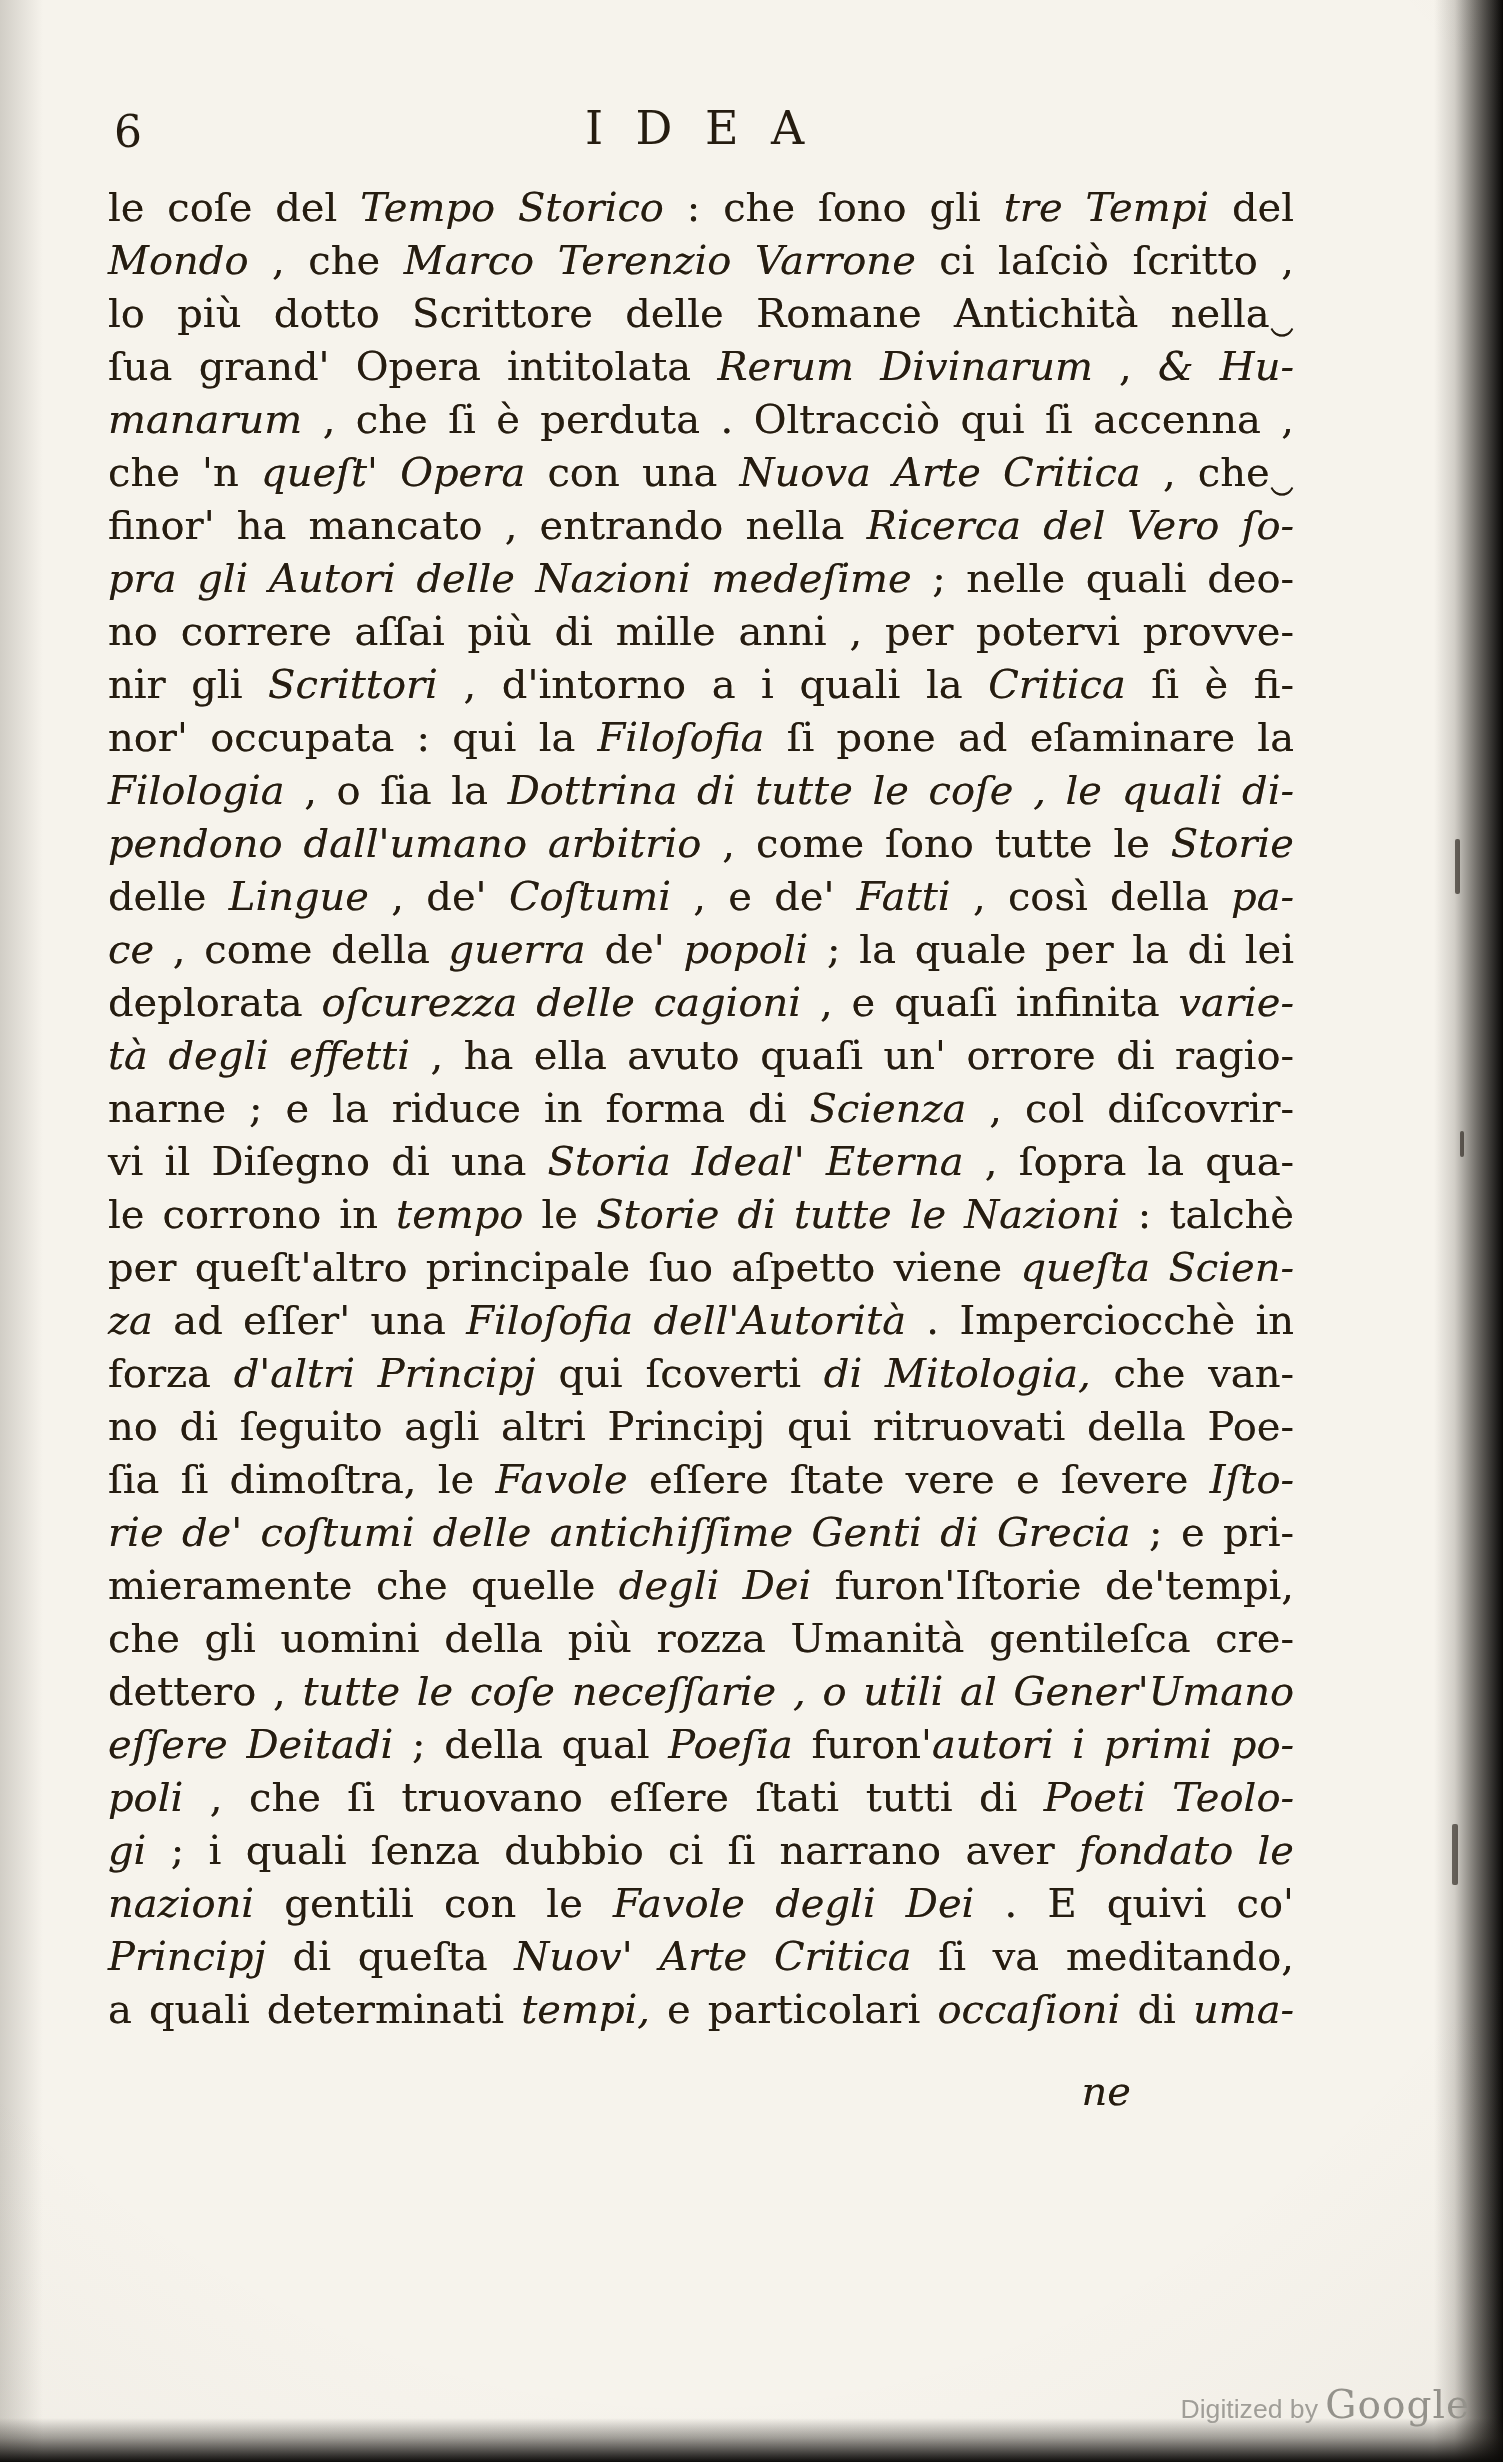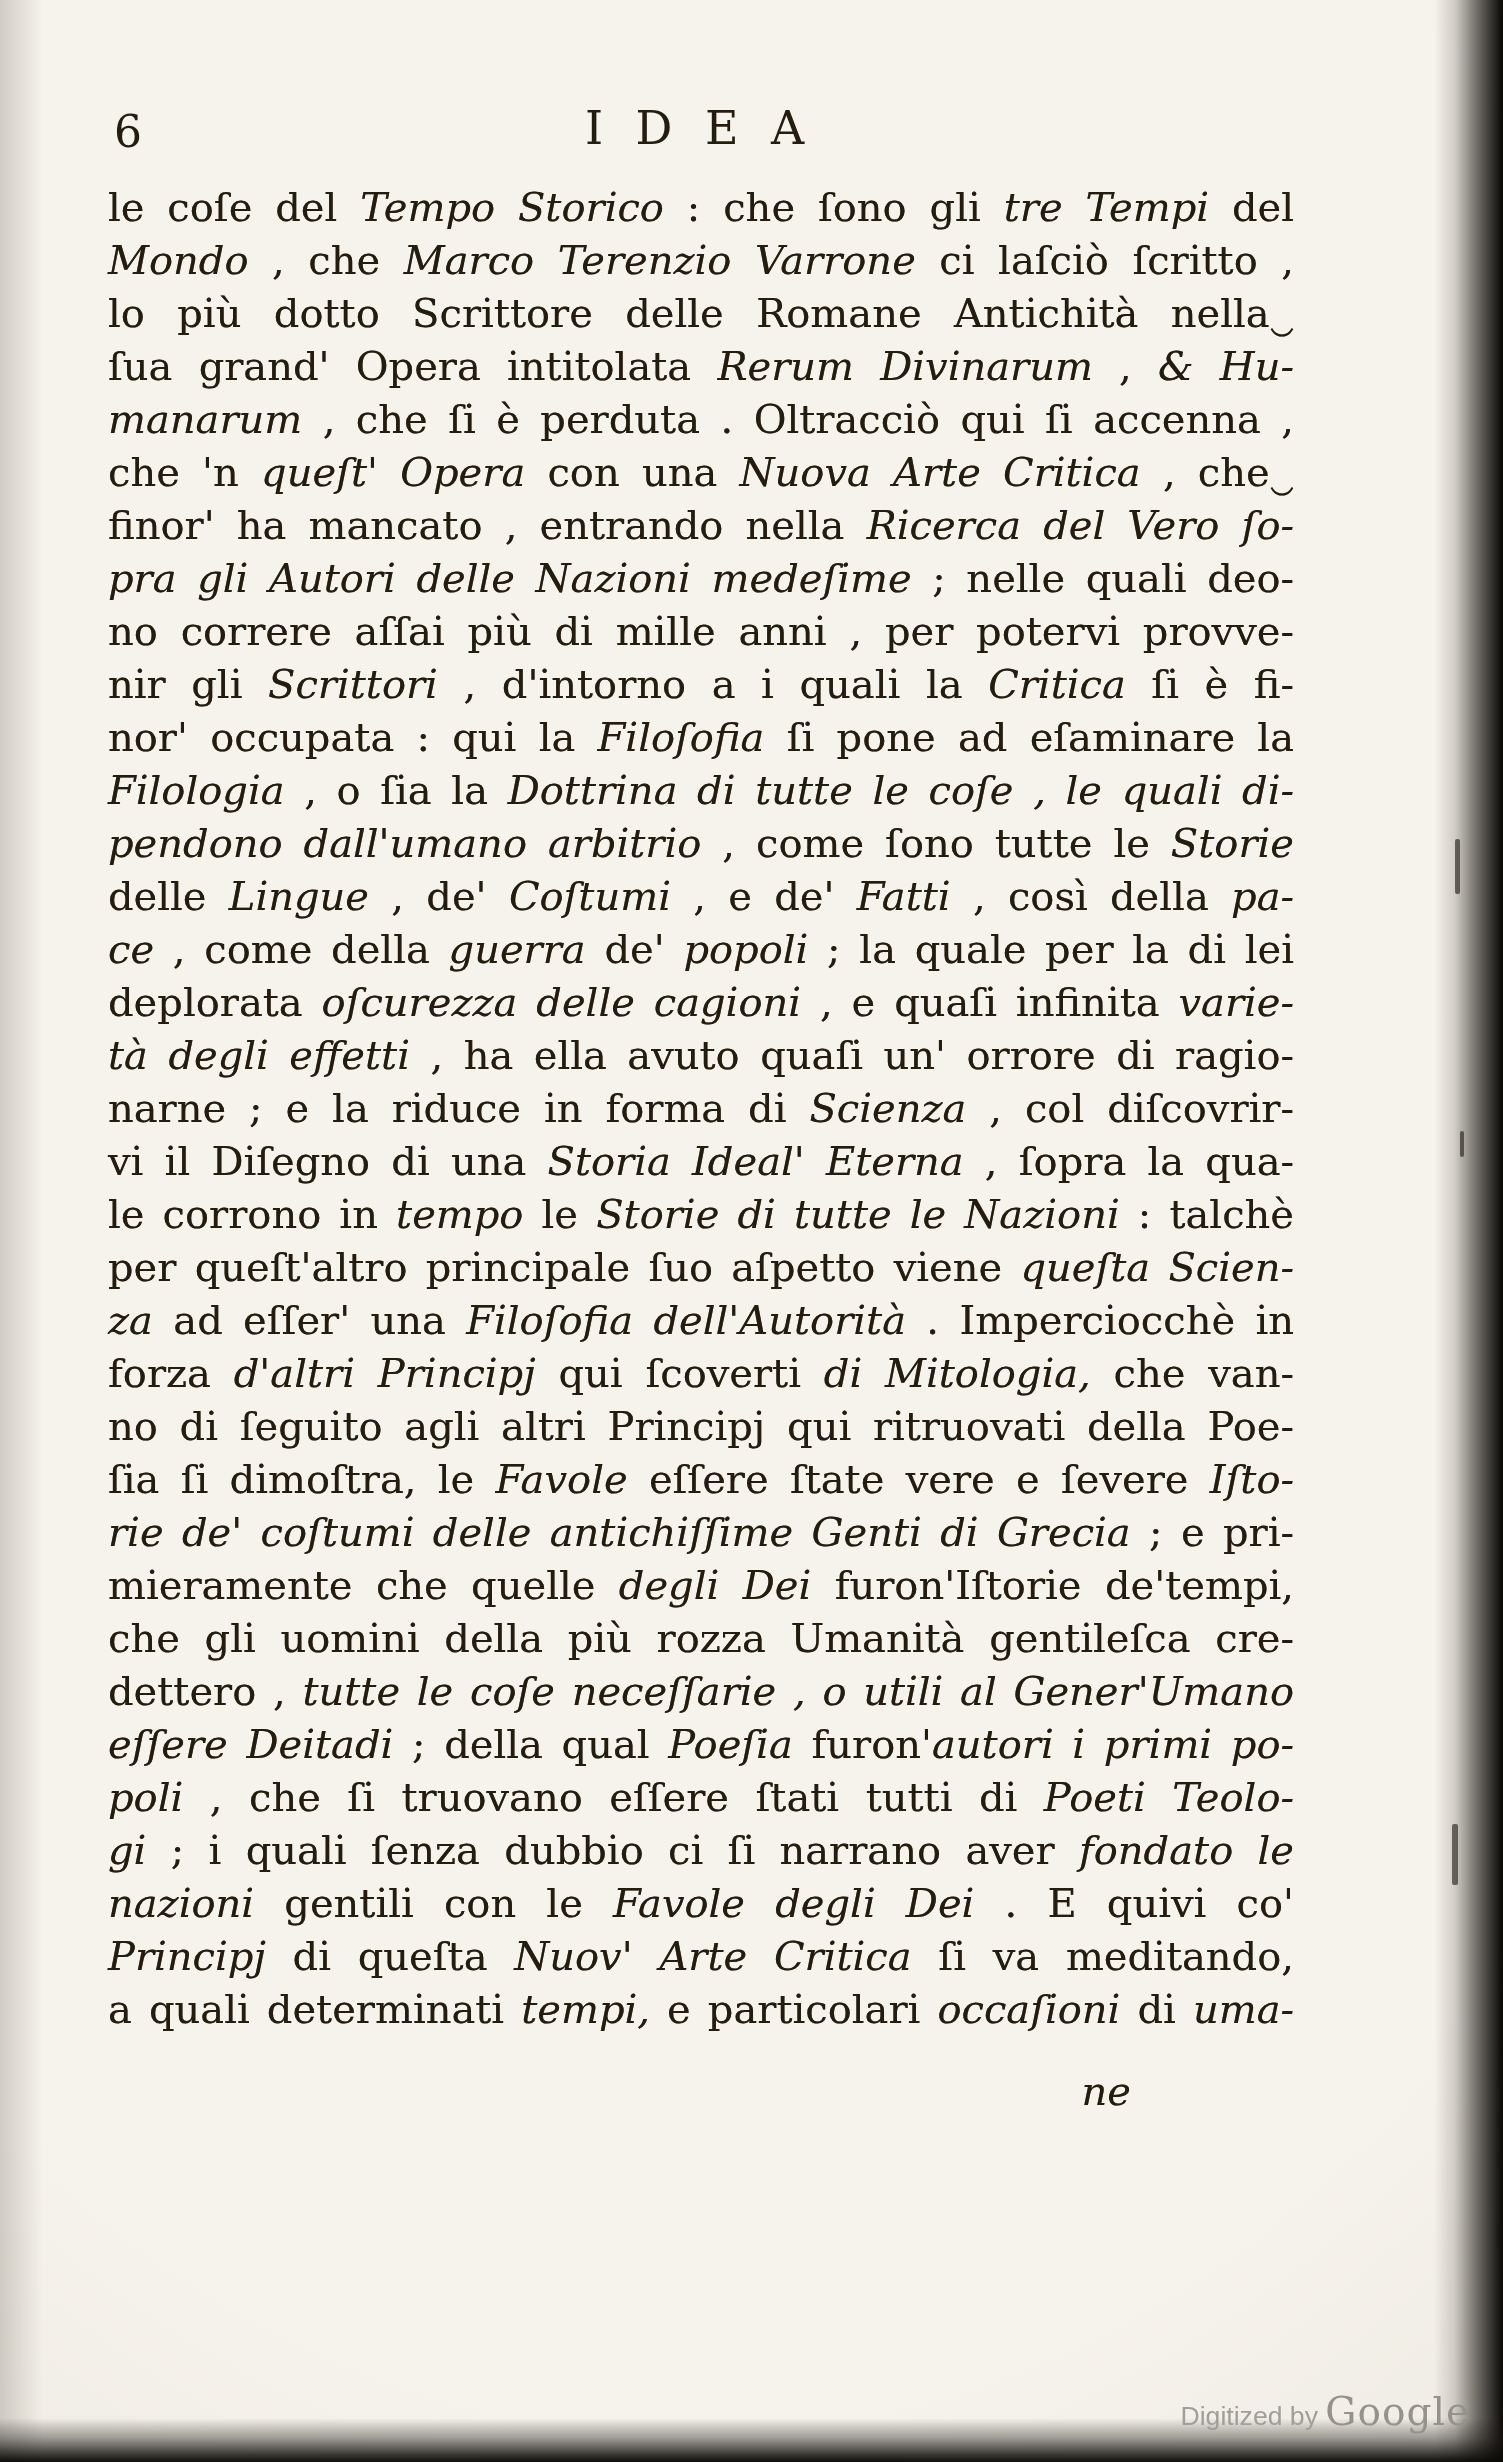--- a/index.html
+++ b/index.html
@@ -54,21 +54,21 @@
     position:absolute;left:0;bottom:0;width:100%;height:45px;
     background:linear-gradient(to bottom,
       rgba(25,22,18,0) 0%, rgba(25,22,18,0.40) 45%, #070605 100%);
     pointer-events:none;
   }
   .edge-mark{position:absolute;background:rgba(28,22,15,0.60);border-radius:2px;pointer-events:none;}
   .edge-mark.m1{right:43px;top:839px;width:4.9px;height:55px;}
   .edge-mark.m2{right:39px;top:1131px;width:3.9px;height:25.6px;}
   .edge-mark.m3{right:45px;top:1824px;width:5.9px;height:61px;}
   .watermark{
-    position:absolute;right:33px;bottom:29px;z-index:5;
+    position:absolute;right:33px;bottom:36px;z-index:5;
     font-family:"Liberation Sans",sans-serif;
     color:#a09e98;font-size:26.6px;white-space:nowrap;
   }
   .watermark .brand{
     font-family:"DejaVu Serif",serif;
     font-size:39px;color:#94928b;letter-spacing:1px;
   }
 </style>
 </head>
 <body>

